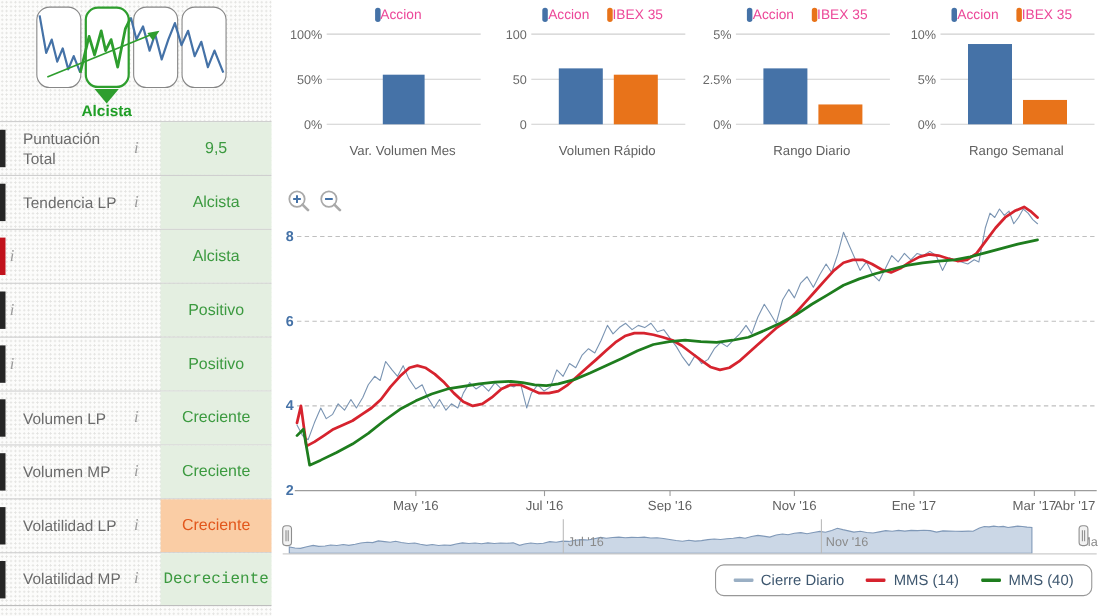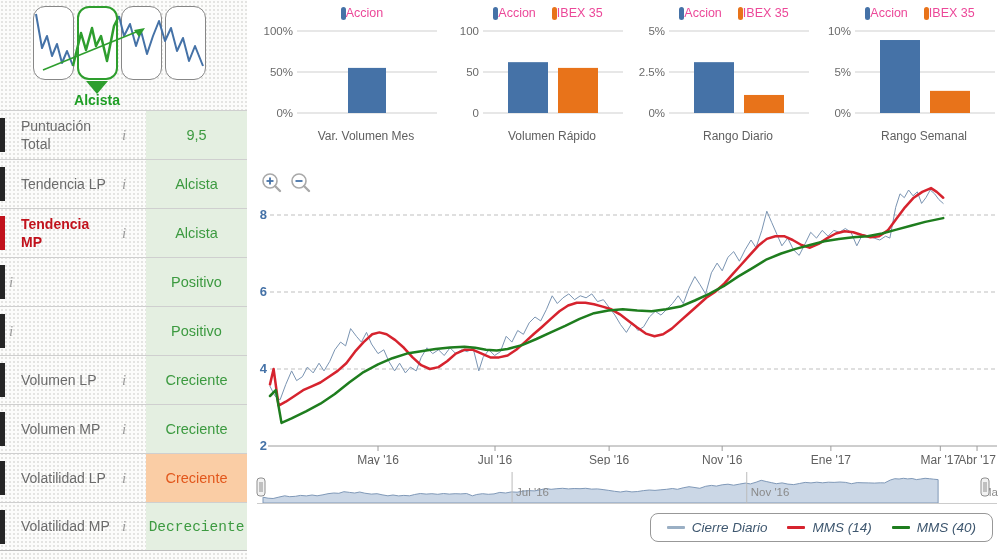--- a/index.html
+++ b/index.html
@@ -34,21 +34,21 @@
   .mlegend{height:22px;display:flex;justify-content:center;align-items:center;gap:16px;padding-left:28px;}
   .mlegend .li{display:flex;align-items:center;gap:0;font-size:12.5px;color:#ec4899;cursor:pointer;}
   .pill{width:5px;height:13px;border-radius:2.5px;}
   .mini .mtitle{margin-left:42px;width:138px;text-align:center;font-size:12px;color:#606060;margin-top:1px;}
 
   .main-svg{position:absolute;left:8px;top:163px;}
   .zoom-btns{position:absolute;left:14px;top:172px;display:flex;gap:7px;z-index:5;}
   .zoom-btns svg{cursor:pointer;}
   .nav-svg{position:absolute;left:8px;top:470px;}
   .legend-box{position:absolute;right:6px;top:513px;display:flex;align-items:center;gap:20px;
-    border:1px solid #989898;border-radius:8px;padding:6px 16px;background:#fff;font-style:italic;}
+    border:1px solid #989898;border-radius:8px;padding:6px 16px;background:#fff;}
   .legend-box .li{display:flex;align-items:center;gap:7px;font-size:13.5px;color:#3E576F;cursor:pointer;}
   .dash{width:18px;height:3px;border-radius:1px;}
 </style>
 </head>
 <body>
 
 <div class="app">
 
   <div class="left-col">
     <div class="trend-selector">
@@ -76,21 +76,20 @@
           <div class="value green" style="background: rgb(228, 239, 225); color: rgb(60, 154, 64);">9,5</div>
         </div>
         <div class="row">
           <span class="accent"></span>
           <span class="row-label">Tendencia LP</span>
           <span class="info">i</span>
           <div class="value green" style="background: rgb(228, 239, 225); color: rgb(60, 154, 64);">Alcista</div>
         </div>
         <div class="row red">
           <span class="accent" style="background: rgb(193, 18, 28);"></span>
-          <span class="row-label" style="color: rgb(193, 18, 28);">Tendencia MP</span>
           <span class="info">i</span>
           <div class="value green" style="background: rgb(228, 239, 225); color: rgb(60, 154, 64);">Alcista</div>
         </div>
         <div class="row">
           <span class="accent"></span>
           <span class="info">i</span>
           <div class="value green" style="background: rgb(228, 239, 225); color: rgb(60, 154, 64);">Positivo</div>
         </div>
         <div class="row">
           <span class="accent"></span>

